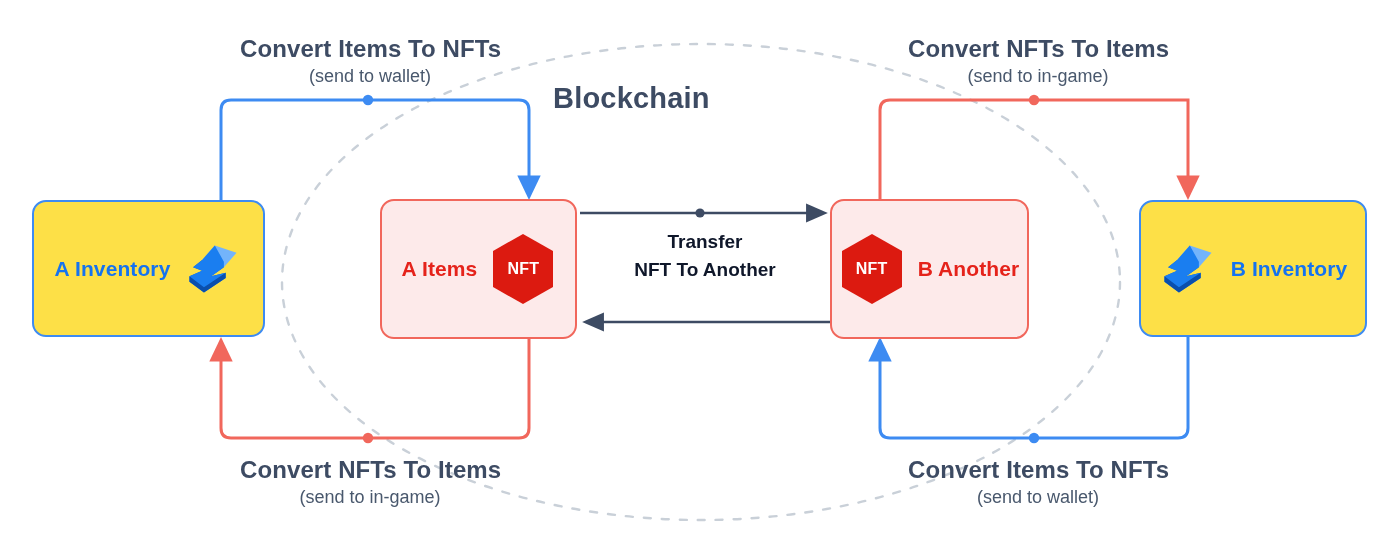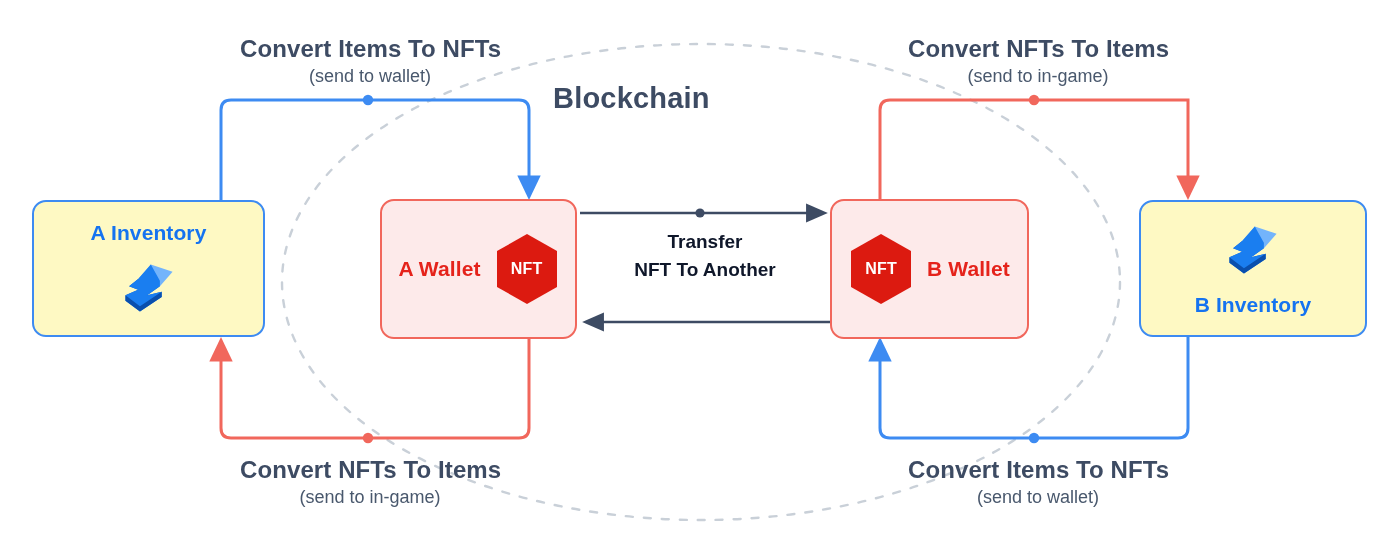--- a/index.html
+++ b/index.html
@@ -29,23 +29,22 @@
   .node {
     position: absolute;
     box-sizing: border-box;
     display: flex;
     align-items: center;
     justify-content: center;
     gap: 14px;
     border-radius: 14px;
   }
   .node.inventory {
-    background: #fef9c3;
+    background: #fde047;
     border: 2px solid #3d8bf2;
-    flex-direction: column;
   }
   .node.wallet {
     background: #fdeaea;
     border: 2px solid #f1675c;
   }
   .node-label {
     font-weight: bold;
     font-size: 21px;
     letter-spacing: 0.1px;
     white-space: nowrap;
@@ -191,37 +190,37 @@
       <svg viewBox="0 0 64 64">
         <polygon points="34,6 58,14 44,30 20,22" fill="#73b4fb"></polygon>
         <polygon points="20,22 44,30 30,40 46,36 22,52 6,40 20,34 10,30" fill="#0f63d6"></polygon>
         <polygon points="34,6 20,22 10,30 20,34 6,40 6,46 22,58 46,42 46,36 30,40 44,30 44,24" fill="#1a7ef0"></polygon>
         <polygon points="6,40 6,46 22,58 46,42 46,36 22,52" fill="#0a4fad"></polygon>
       </svg>
     </span>
   </div>
 
   <div class="node wallet" id="node-a-wallet">
-    <span class="node-label">A Wallet</span>
+    <span class="node-label">A Items</span>
     <span class="nft-hex">
       <svg viewBox="0 0 64 72">
         <polygon points="32,1 62,18 62,54 32,71 2,54 2,18" fill="#dc1a10"></polygon>
       </svg>
       <span class="nft-text">NFT</span>
     </span>
   </div>
 
   <div class="node wallet" id="node-b-wallet">
     <span class="nft-hex">
       <svg viewBox="0 0 64 72">
         <polygon points="32,1 62,18 62,54 32,71 2,54 2,18" fill="#dc1a10"></polygon>
       </svg>
       <span class="nft-text">NFT</span>
     </span>
-    <span class="node-label">B Wallet</span>
+    <span class="node-label">B Another</span>
   </div>
 
   <div class="node inventory" id="node-b-inventory">
     <span class="bolt-icon">
       <svg viewBox="0 0 64 64">
         <polygon points="34,6 58,14 44,30 20,22" fill="#73b4fb"></polygon>
         <polygon points="20,22 44,30 30,40 46,36 22,52 6,40 20,34 10,30" fill="#0f63d6"></polygon>
         <polygon points="34,6 20,22 10,30 20,34 6,40 6,46 22,58 46,42 46,36 30,40 44,30 44,24" fill="#1a7ef0"></polygon>
         <polygon points="6,40 6,46 22,58 46,42 46,36 22,52" fill="#0a4fad"></polygon>
       </svg>

